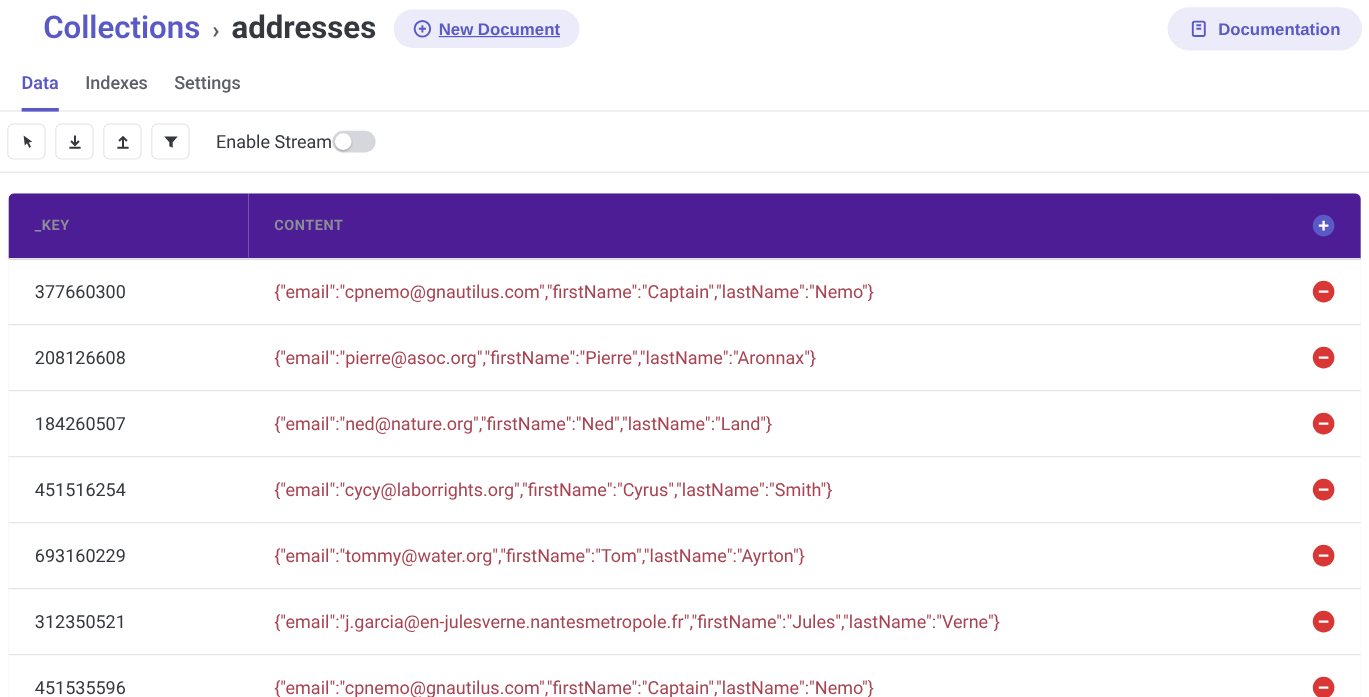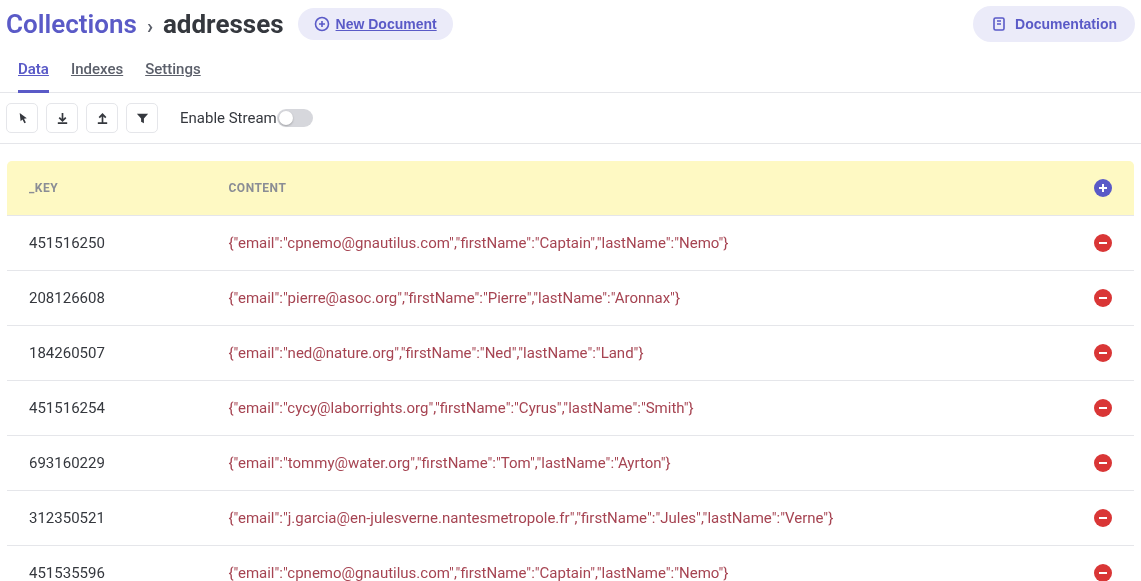--- a/index.html
+++ b/index.html
@@ -27,20 +27,21 @@
     align-items: center;
     padding: 6px 6px 0 6px;
     gap: 14px;
   }
   .breadcrumb {
     display: flex;
     align-items: baseline;
     gap: 10px;
     font-size: 26px;
     font-weight: 600;
+    margin-left: 30px;
   }
   .breadcrumb .root {
     color: var(--indigo);
     cursor: pointer;
   }
   .breadcrumb .chev {
     color: var(--text-mid);
     font-size: 20px;
     font-weight: 700;
   }
@@ -88,21 +89,20 @@
     border-bottom: 1px solid var(--border);
   }
   .tab {
     padding: 0 0 12px 0;
     color: var(--text-mid);
     font-size: 15px;
     font-weight: 500;
     cursor: pointer;
     border-bottom: 3px solid transparent;
     margin-bottom: -1px;
-    text-decoration: underline;
   }
   .tab.active {
     color: var(--indigo);
     border-bottom-color: var(--indigo);
     font-weight: 600;
   }
   
   .toolbar {
     display: flex;
     align-items: center;
@@ -157,21 +157,21 @@
     overflow: hidden;
   }
   thead th {
     text-align: left;
     font-size: 12px;
     letter-spacing: 0.5px;
     color: var(--text-muted);
     font-weight: 700;
     padding: 18px 22px;
     border-bottom: 1px solid var(--border);
-    background: #fef9c3;
+    background: #4c1d95;
   }
   thead th.action { text-align: right; }
   tbody td {
     padding: 18px 22px;
     border-bottom: 1px solid var(--border);
     font-size: 15px;
     vertical-align: middle;
   }
   tbody tr:last-child td { border-bottom: none; }
   td.key { color: var(--text-dark); width: 200px; }
@@ -261,21 +261,21 @@
           <button class="add-col-btn">
             <svg viewBox="0 0 10 10" stroke="white" stroke-width="2">
                 <path d="M5 1v8M1 5h8"></path>
               </svg>
           </button>
         </th>
       </tr>
     </thead>
     <tbody id="table-body">
         <tr>
-    <td class="key">451516250</td>
+    <td class="key">377660300</td>
     <td class="content">{"email":"cpnemo@gnautilus.com","firstName":"Captain","lastName":"Nemo"}</td>
     <td class="action">
       <button class="del-row-btn">
         <svg viewBox="0 0 10 10" stroke="white" stroke-width="2">
                 <path d="M1 5h8"></path>
               </svg>
       </button>
     </td>
         </tr>
         <tr>

